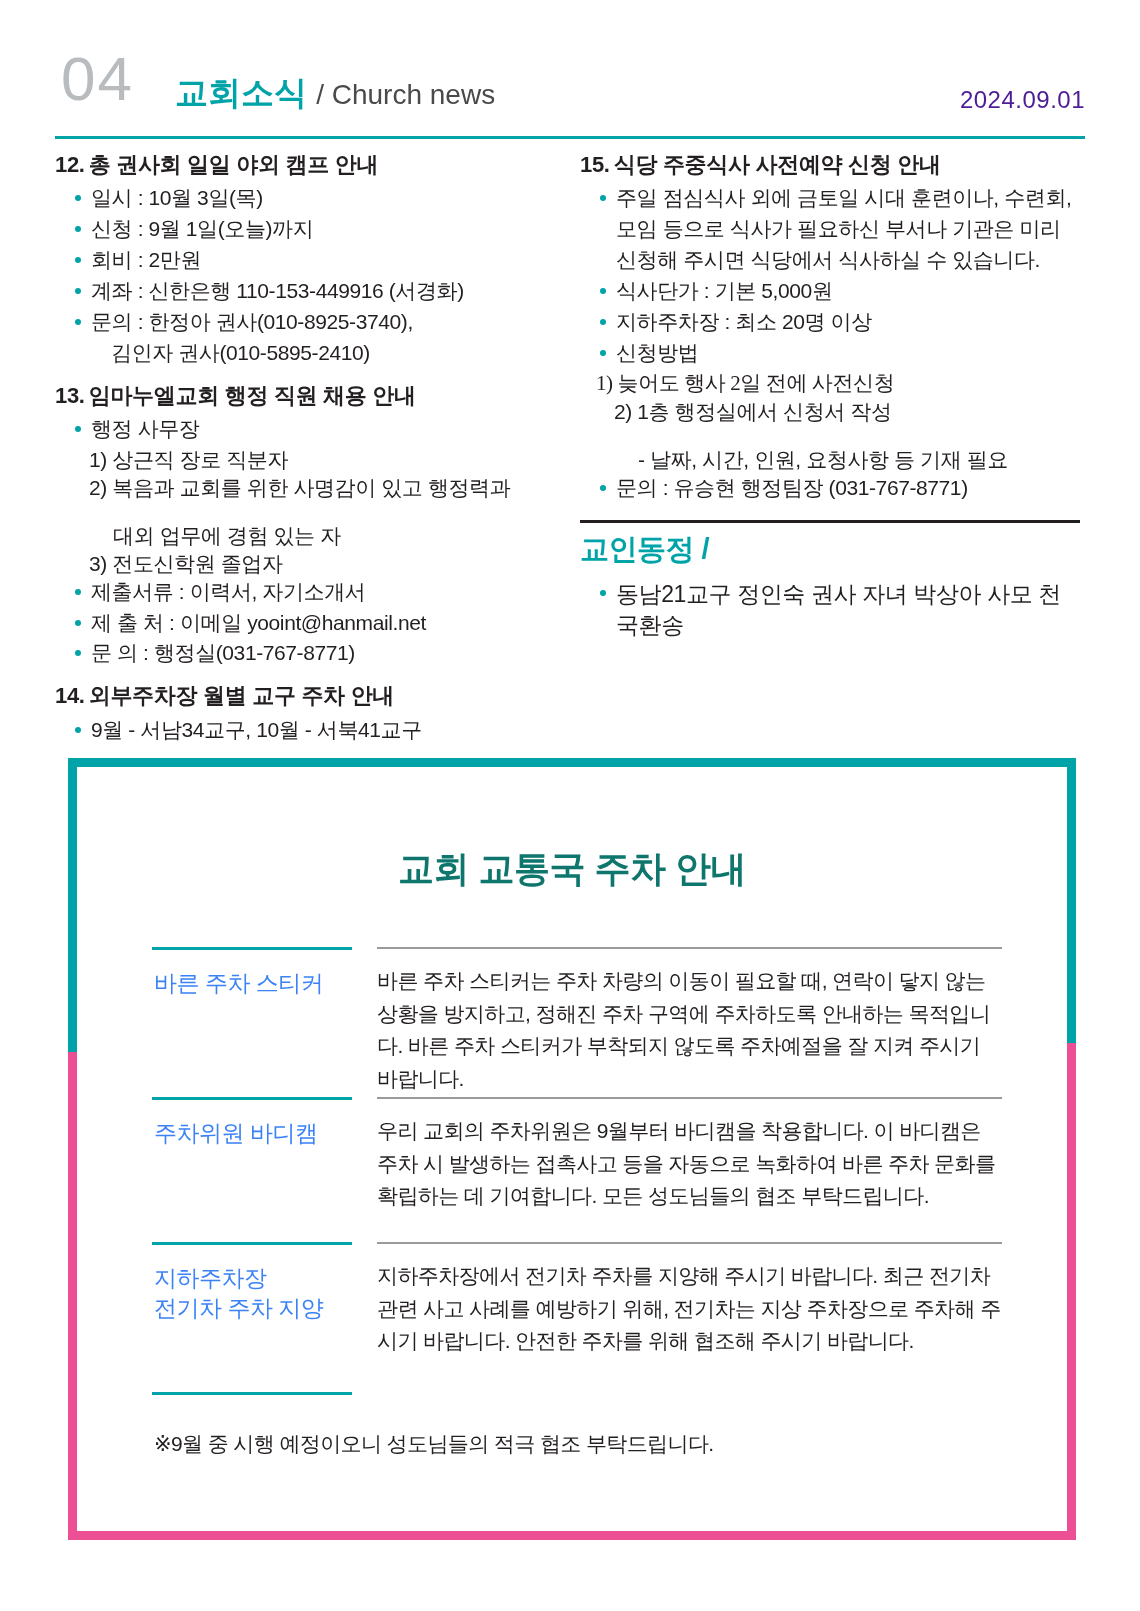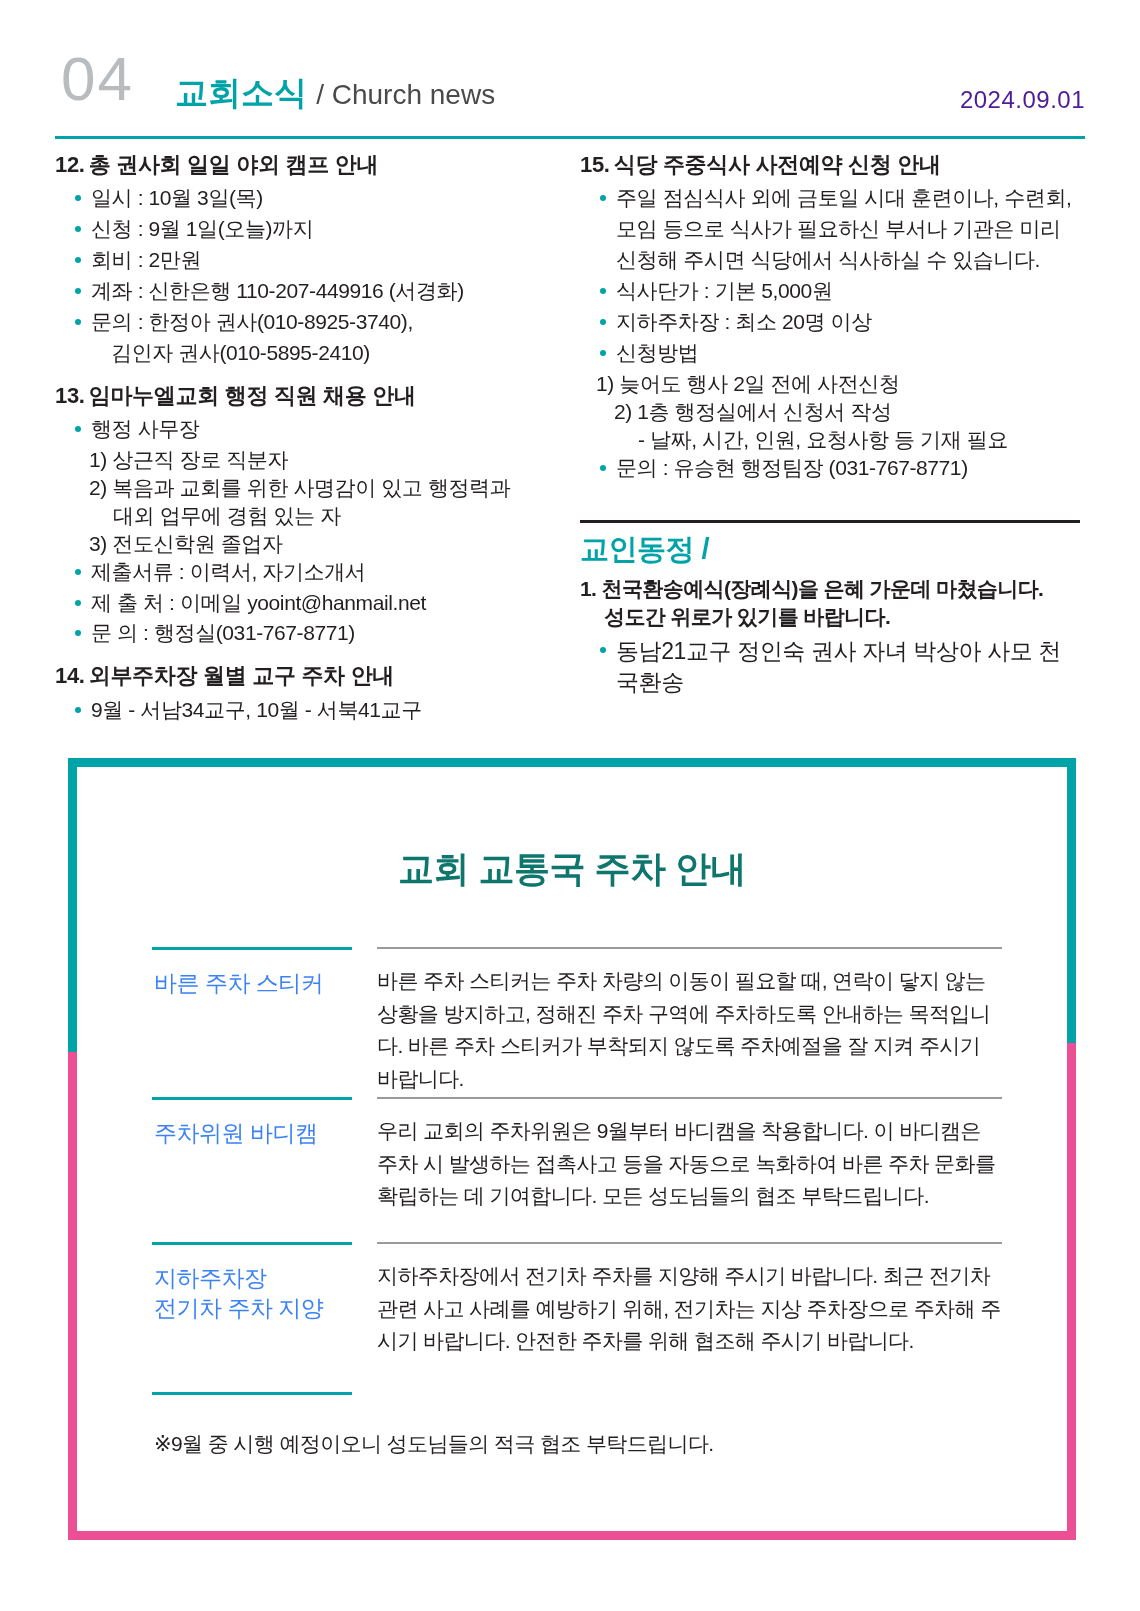--- a/index.html
+++ b/index.html
@@ -106,20 +106,21 @@
     border-radius: 50%;
     background: #00a3a8;
   }
   .sub {
     margin-left: 16px;
     letter-spacing: -0.4px;
   }
   .sub-indent {
     margin-left: 40px;
     letter-spacing: -0.4px;
+    margin-top: 20px;
   }
   .cont {
     margin-left: 56px;
     letter-spacing: -0.4px;
   }
   .nobullet {
     position: relative;
     padding-left: 18px;
     margin-bottom: 3px;
     letter-spacing: -0.4px;
@@ -278,21 +279,21 @@
 <div class="col col-left">
 
   <div class="item">
     <div class="item-head">
       <span class="num">12.</span><span>총 권사회 일일 야외 캠프 안내</span>
     </div>
     <ul class="bullets">
       <li>일시 : 10월 3일(목)</li>
       <li>신청 : 9월 1일(오늘)까지</li>
       <li>회비 : 2만원</li>
-      <li>계좌 : 신한은행 110-207-449916 (서경화)</li>
+      <li>계좌 : 신한은행 110-153-449916 (서경화)</li>
       <li>문의 : 한정아 권사(010-8925-3740),</li>
     </ul>
     <div class="cont">김인자 권사(010-5895-2410)</div>
   </div>
 
   <div class="item" style="margin-top:14px;">
     <div class="item-head">
       <span class="num">13.</span><span>임마누엘교회 행정 직원 채용 안내</span>
     </div>
     <ul class="bullets">
@@ -330,36 +331,32 @@
     </ul>
     <div style="margin-left:18px;">
       <div class="nobullet">모임 등으로 식사가 필요하신 부서나 기관은 미리</div>
       <div class="nobullet">신청해 주시면 식당에서 식사하실 수 있습니다.</div>
     </div>
     <ul class="bullets">
       <li>식사단가 : 기본 5,000원</li>
       <li>지하주차장 : 최소 20명 이상</li>
       <li>신청방법</li>
     </ul>
-    <div class="sub" style="">1) 늦어도 행사 2일 전에 사전신청</div>
+    <div class="sub" style="font-family:Liberation Serif, serif;">1) 늦어도 행사 2일 전에 사전신청</div>
     <div class="sub" style="margin-left:34px;">2) 1층 행정실에서 신청서 작성</div>
     <div class="sub-indent" style="margin-left:58px;">- 날짜, 시간, 인원, 요청사항 등 기재 필요</div>
     <ul class="bullets">
       <li>문의 : 유승현 행정팀장 (031-767-8771)</li>
     </ul>
   </div>
 </div>
 
 <div class="member-rule-top"></div>
 <div class="member-title">교인동정 /</div>
 <div class="member-body">
-  <div class="m-head">
-    <span>1. 천국환송예식(장례식)을 은혜 가운데 마쳤습니다.</span>
-    <span class="l2">성도간 위로가 있기를 바랍니다.</span>
-  </div>
   <ul class="bullets">
     <li>동남21교구 정인숙 권사 자녀 박상아 사모 천국환송</li>
   </ul>
 </div>
 
 <div class="parking-box">
   <div class="parking-title">교회 교통국 주차 안내</div>
 
   <div class="prow prow-1">
     <div class="rule"></div>

